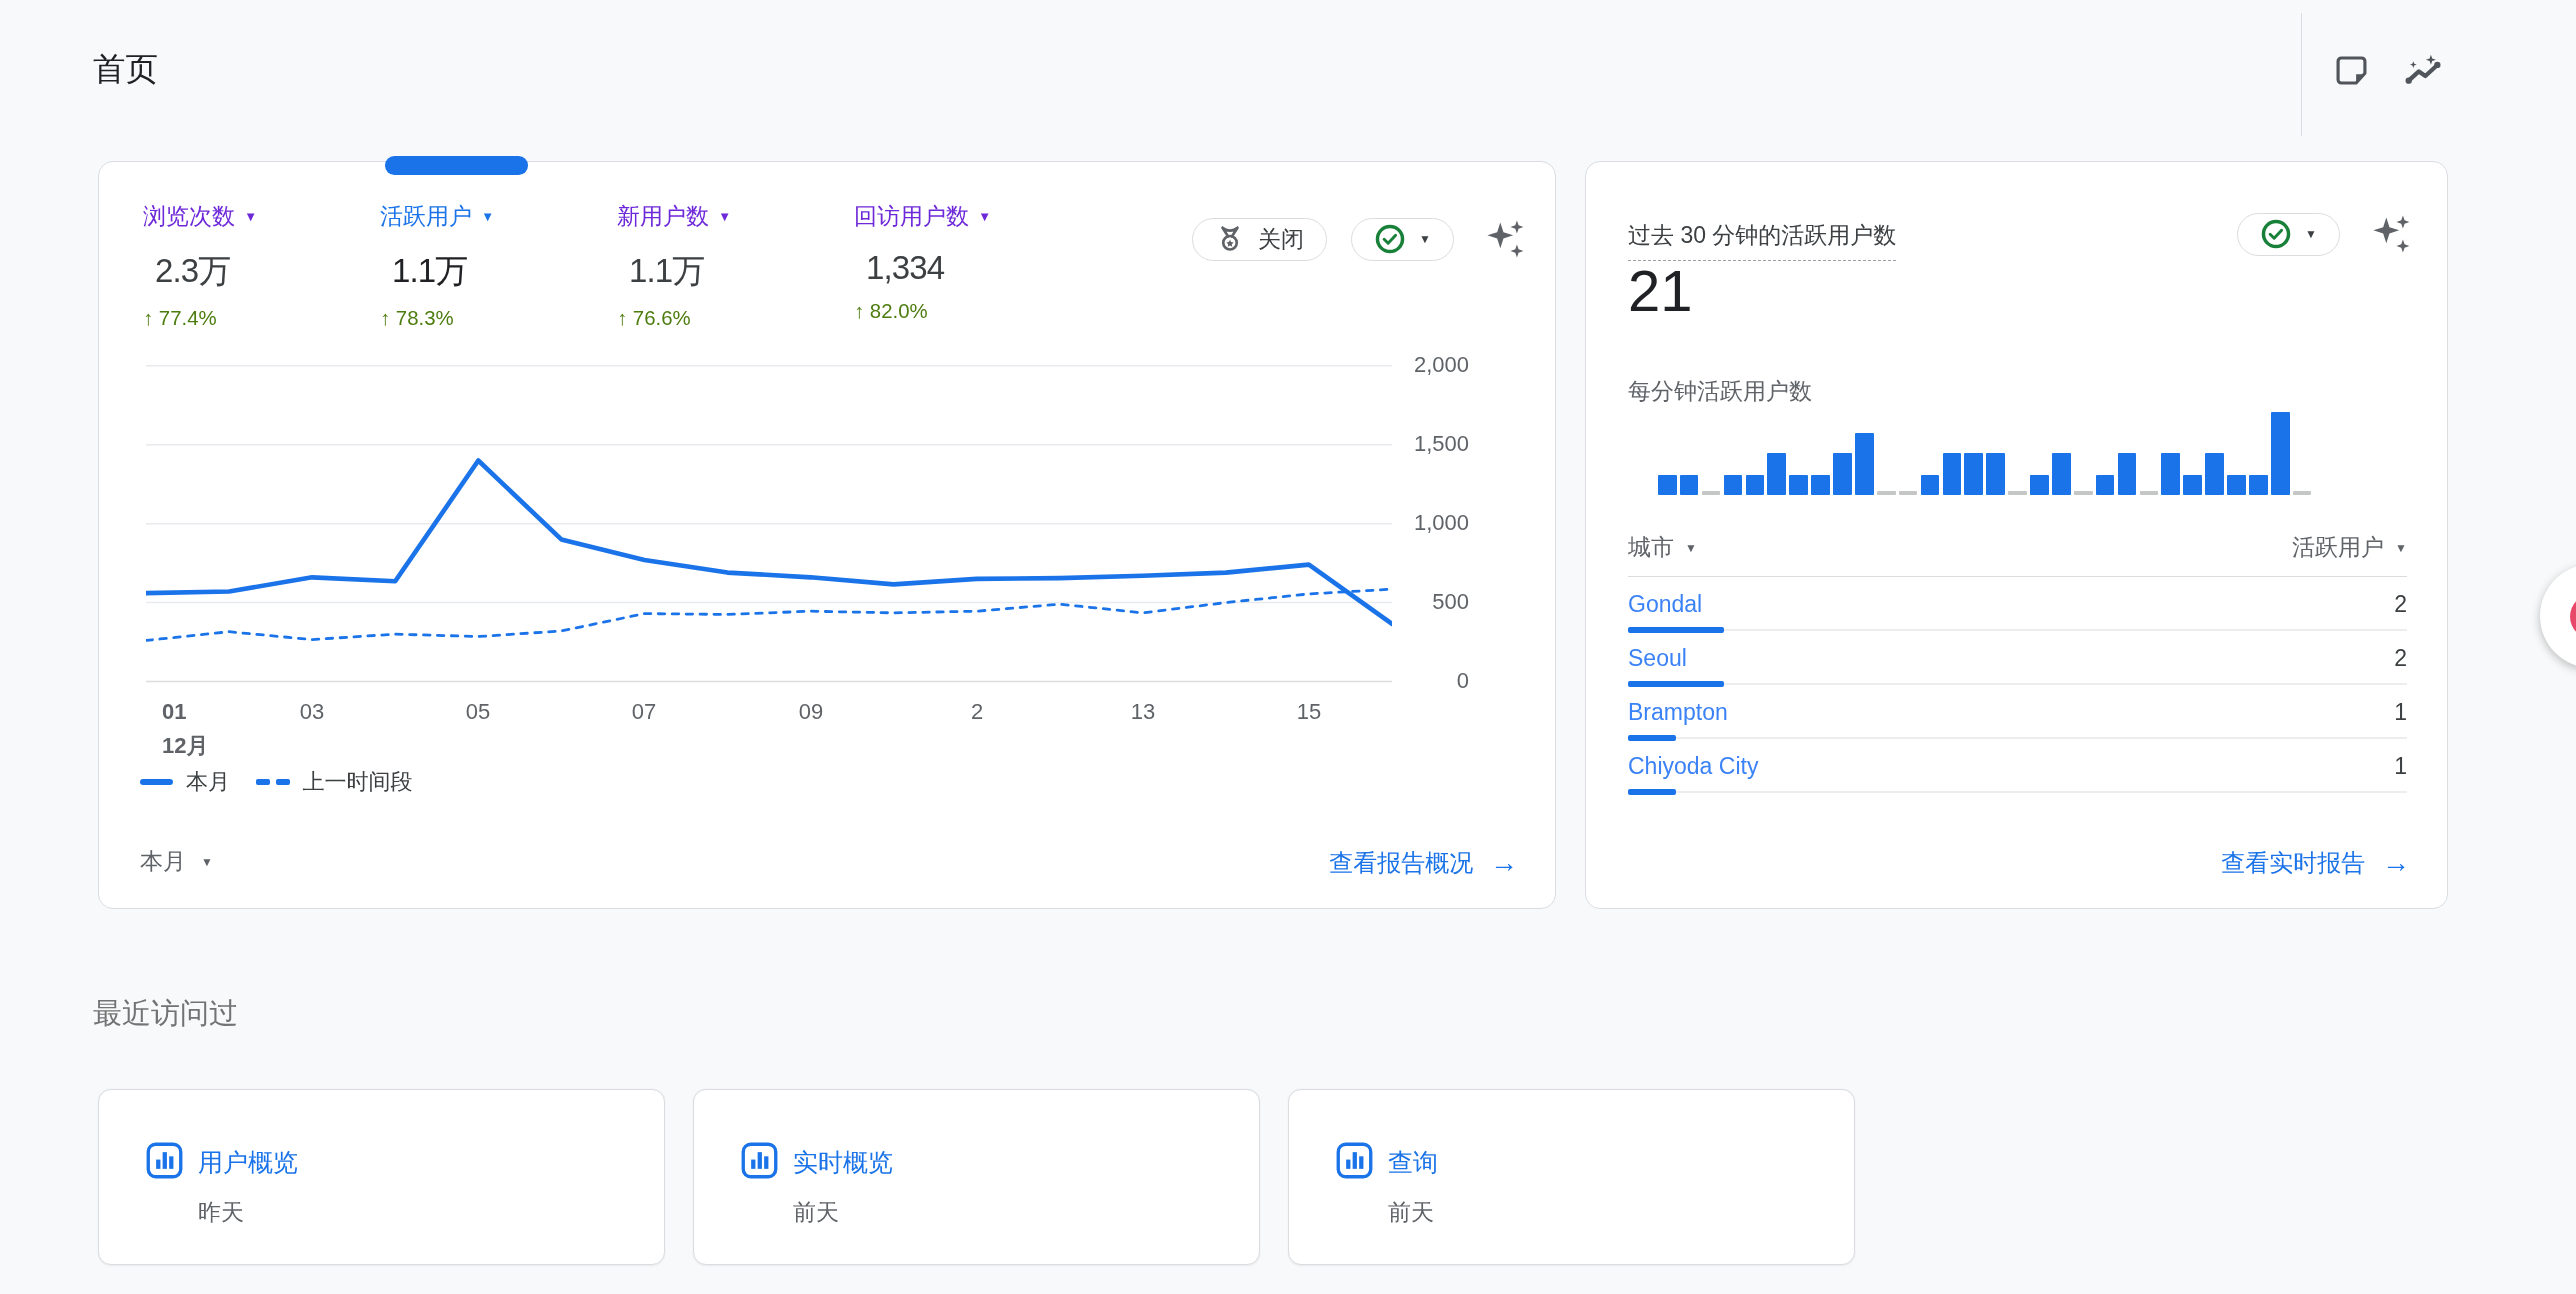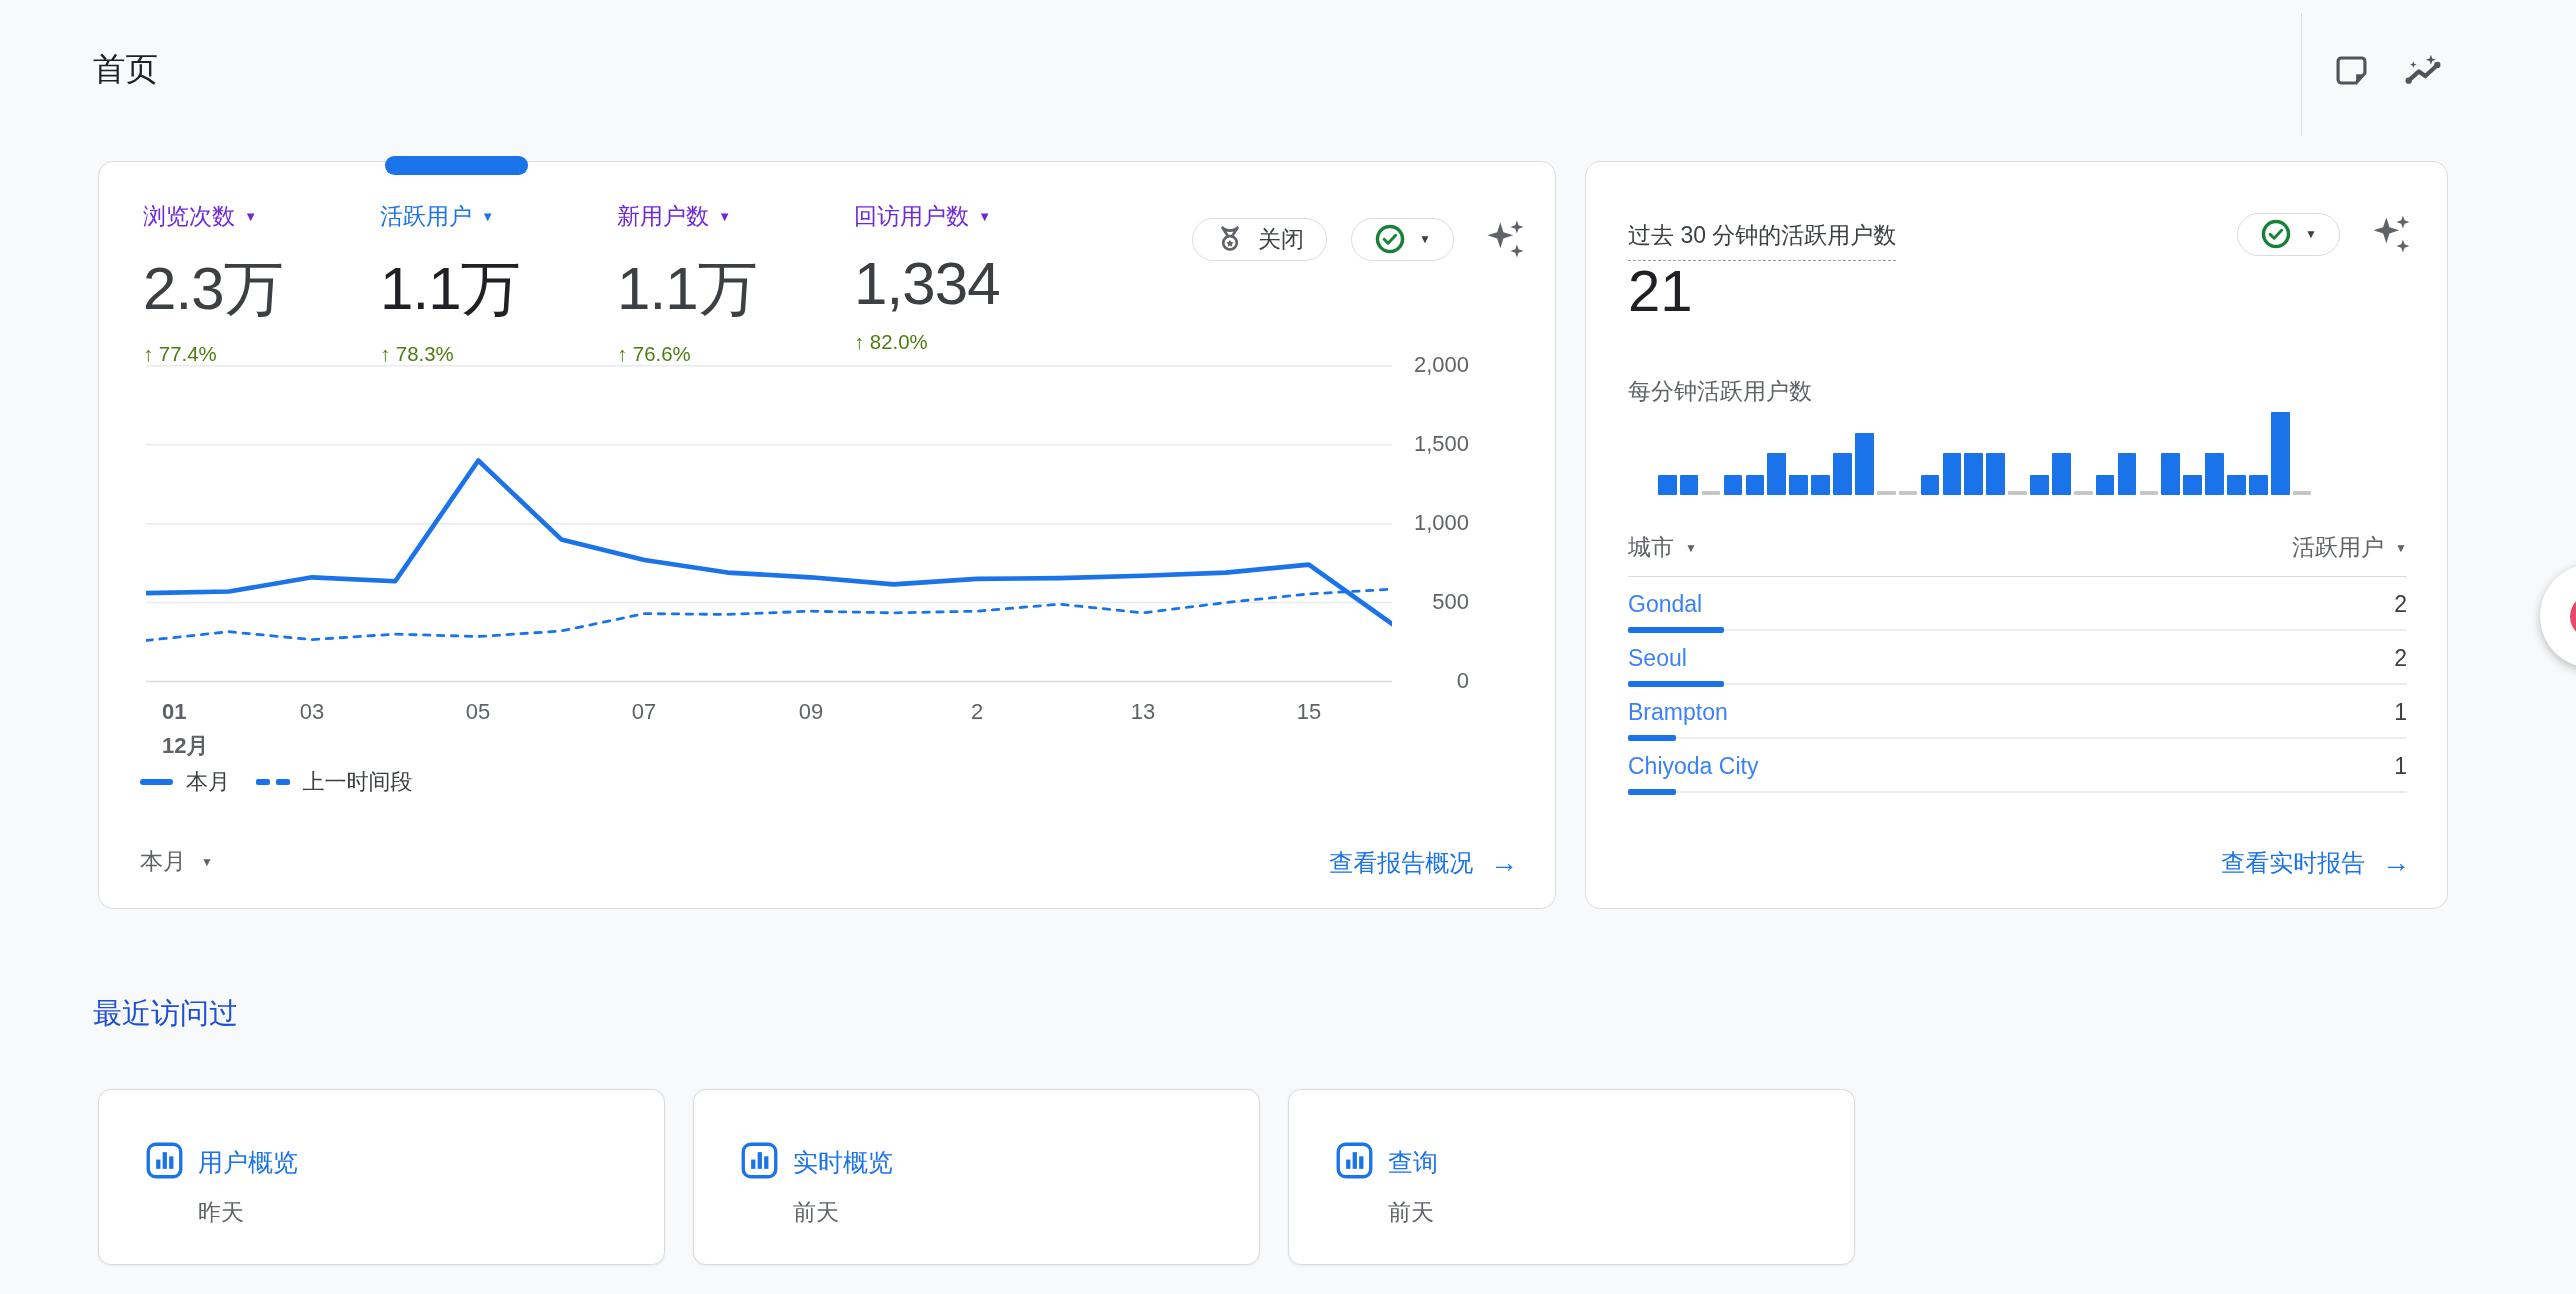--- a/index.html
+++ b/index.html
@@ -20,21 +20,21 @@
   .realtime-card { left:1585px; width:863px; height:748px; }
 
   .tab-indicator { position:absolute; left:286px; top:-5.6px; width:143px; height:18.6px; border-radius:9.3px; background:#1a73e8; }
 
   
   .metrics { position:absolute; left:44px; top:39px; display:flex; }
   .metric { width:237px; }
   .m-label { display:flex; align-items:center; gap:9.3px; font-size:23px; color:#6d28d9; cursor:pointer; }
   .metric.selected .m-label { color:#1a73e8; font-weight:500; }
   .m-caret { font-size:13px; line-height:1; }
-  .m-value { margin-top:16.7px; font-size:60px; font-weight:300; color:#3c4043; letter-spacing:-0.9px; }
+  .m-value { margin-top:16.7px; font-size:33px; font-weight:300; color:#3c4043; letter-spacing:-0.9px;margin-left:12px; }
   .metric.selected .m-value { color:#202124; }
   .m-delta { margin-top:13px; font-size:20.4px; color:#4d7c0f; font-weight:500; }
 
   
   .actions { position:absolute; top:51px; display:flex; align-items:center; gap:24px; }
   .overview-card .actions { left:1093px; }
   .realtime-card .actions { right:31px; top:46px; }
   .pill { height:43px; border:0.9px solid #dadce0; border-radius:24px; background:#fff; display:flex;
     align-items:center; gap:13px; padding:0 22px; font-size:23px; color:#3c4043; cursor:pointer; }
   .pill .caret { font-size:12px; color:#3c4043; }
@@ -78,21 +78,21 @@
     padding-bottom:13px; border-bottom:0.9px solid #dadce0; }
   .rt-thead .th { display:flex; align-items:center; gap:11px; cursor:pointer; }
   .rt-thead .caret { font-size:12px; }
   .rt-row { position:relative; height:54px; display:flex; justify-content:space-between; align-items:center; font-size:23px; }
   .rt-row .city { color:#3b82f6; }
   .rt-row .num { color:#3c4043; }
   .rt-row .track { position:absolute; left:0; bottom:0; width:100%; height:1.9px; background:#ebedef; }
   .rt-row .fill { position:absolute; left:0; bottom:-1.9px; height:5.6px; background:#1a73e8; border-radius:1.9px; }
 
   
-  .recent-heading { position:absolute; left:93px; top:994px; font-size:29px; font-weight:500; color:#1d4ed8; }
+  .recent-heading { position:absolute; left:93px; top:994px; font-size:29px; font-weight:500; color:#737373; }
   .recent-row { position:absolute; left:98px; top:1089px; display:flex; gap:28px; }
   .recent-card { width:567px; height:176px; background:#fff; border:0.9px solid #dadce0; border-radius:13px;
     position:relative; cursor:pointer; box-shadow:0 0.9px 1.9px rgba(60,64,67,.08); }
   .recent-card .rc-icon { position:absolute; left:46px; top:51px; }
   .recent-card .rc-title { position:absolute; left:99px; top:56px; font-size:25px; font-weight:500; color:#1a73e8; }
   .recent-card .rc-sub { position:absolute; left:99px; top:107px; font-size:23px; color:#5f6368; }
 
   
   .float-btn { position:absolute; left:2540px; top:564px; width:104px; height:104px; border-radius:50%;
     background:#fff; box-shadow:0 2.8px 9.3px rgba(0,0,0,.25); cursor:pointer; }

